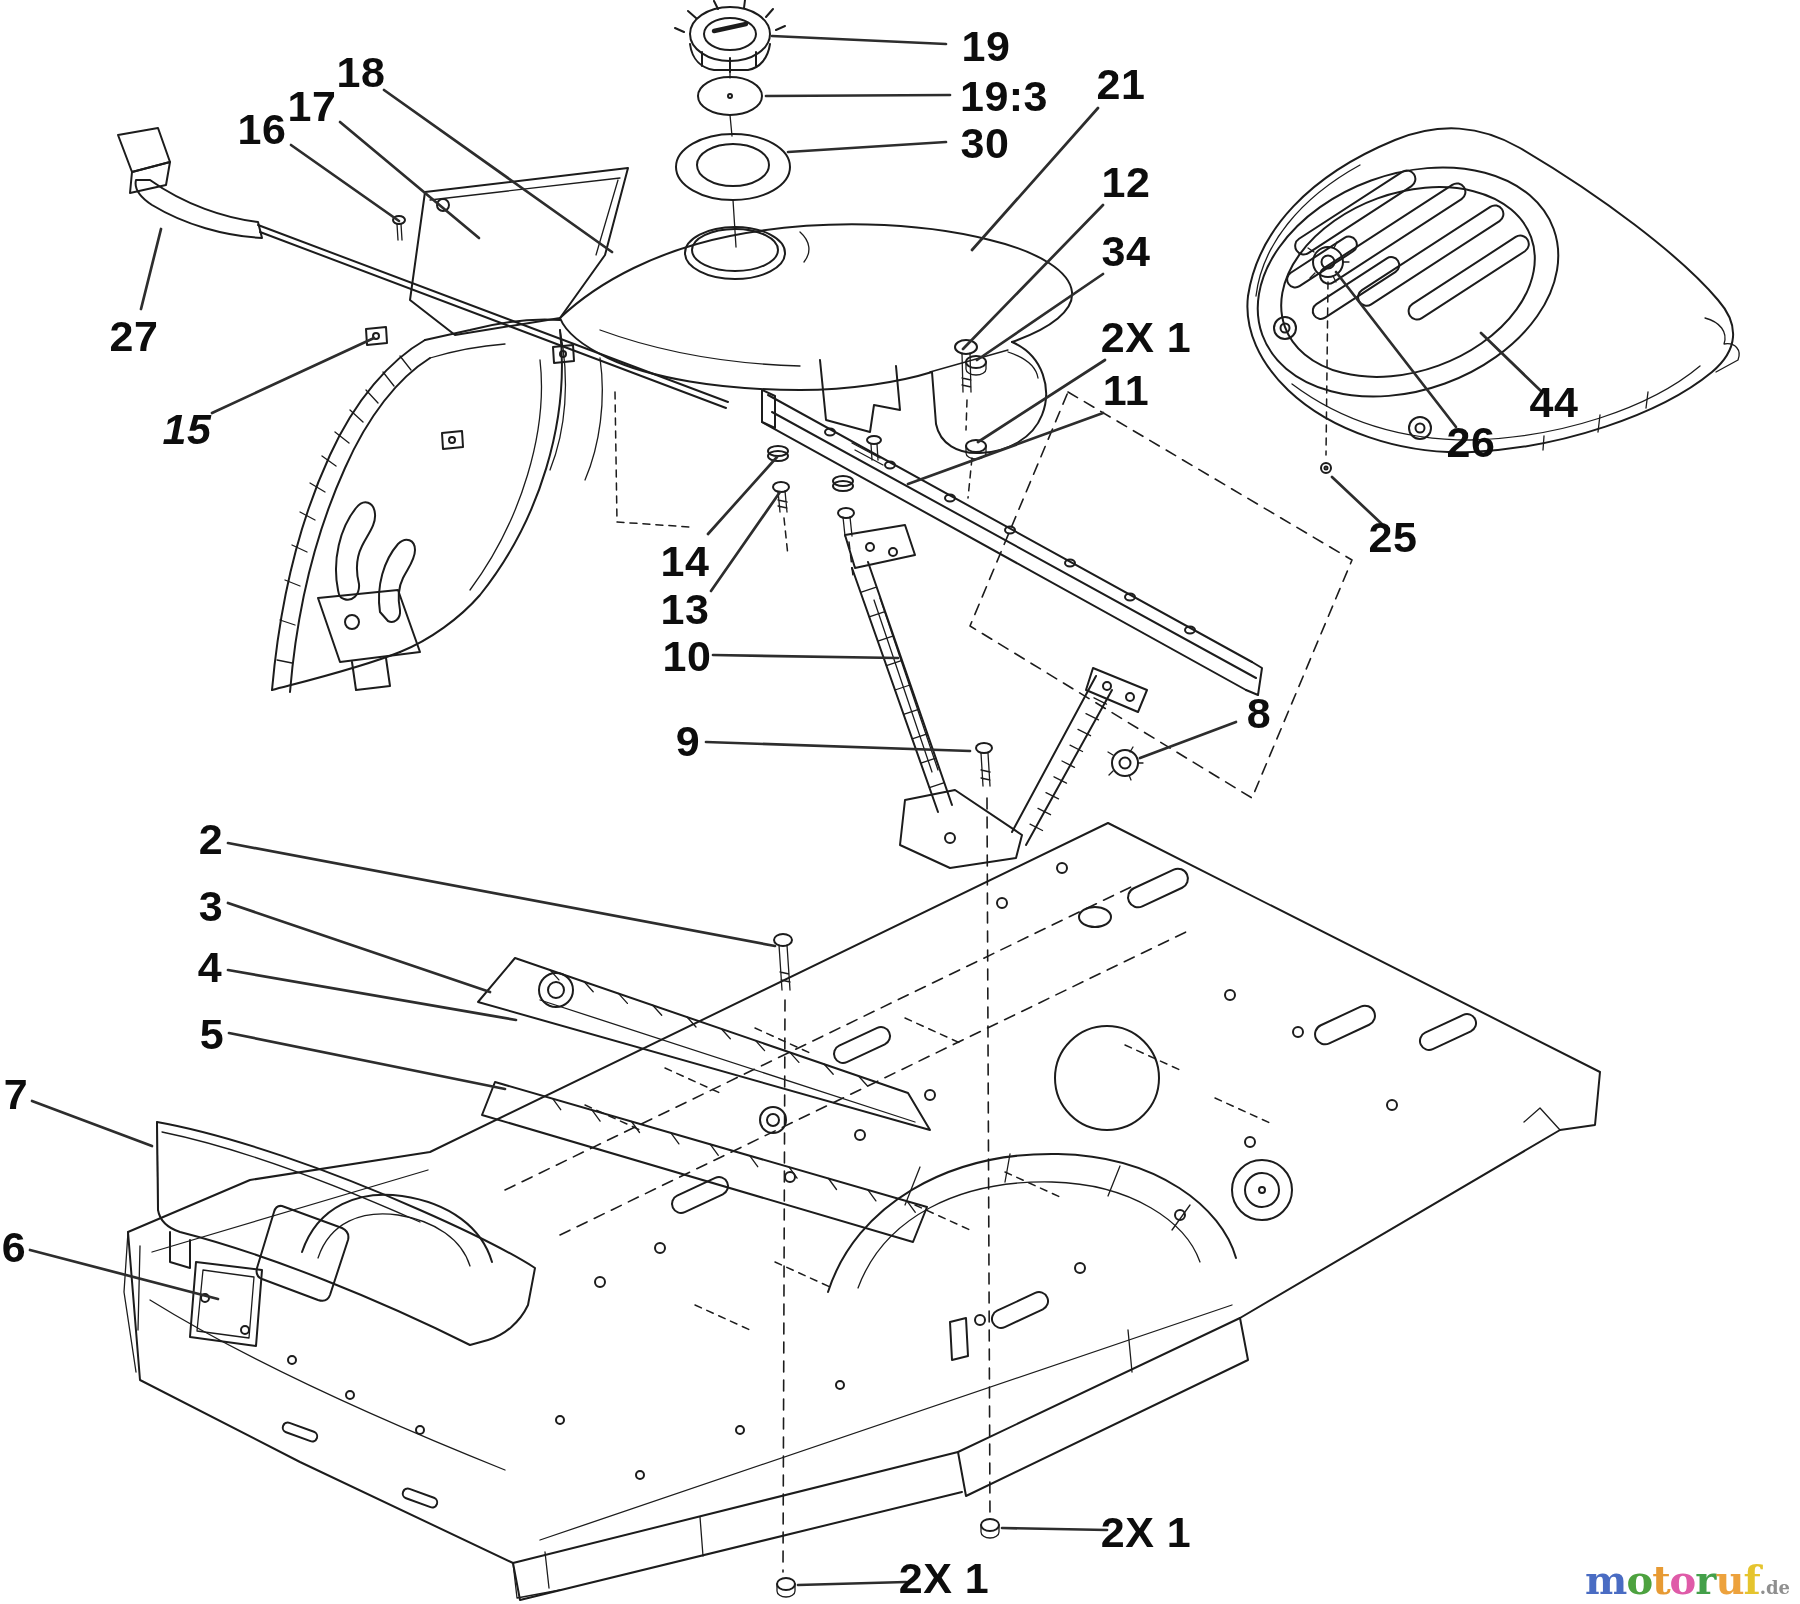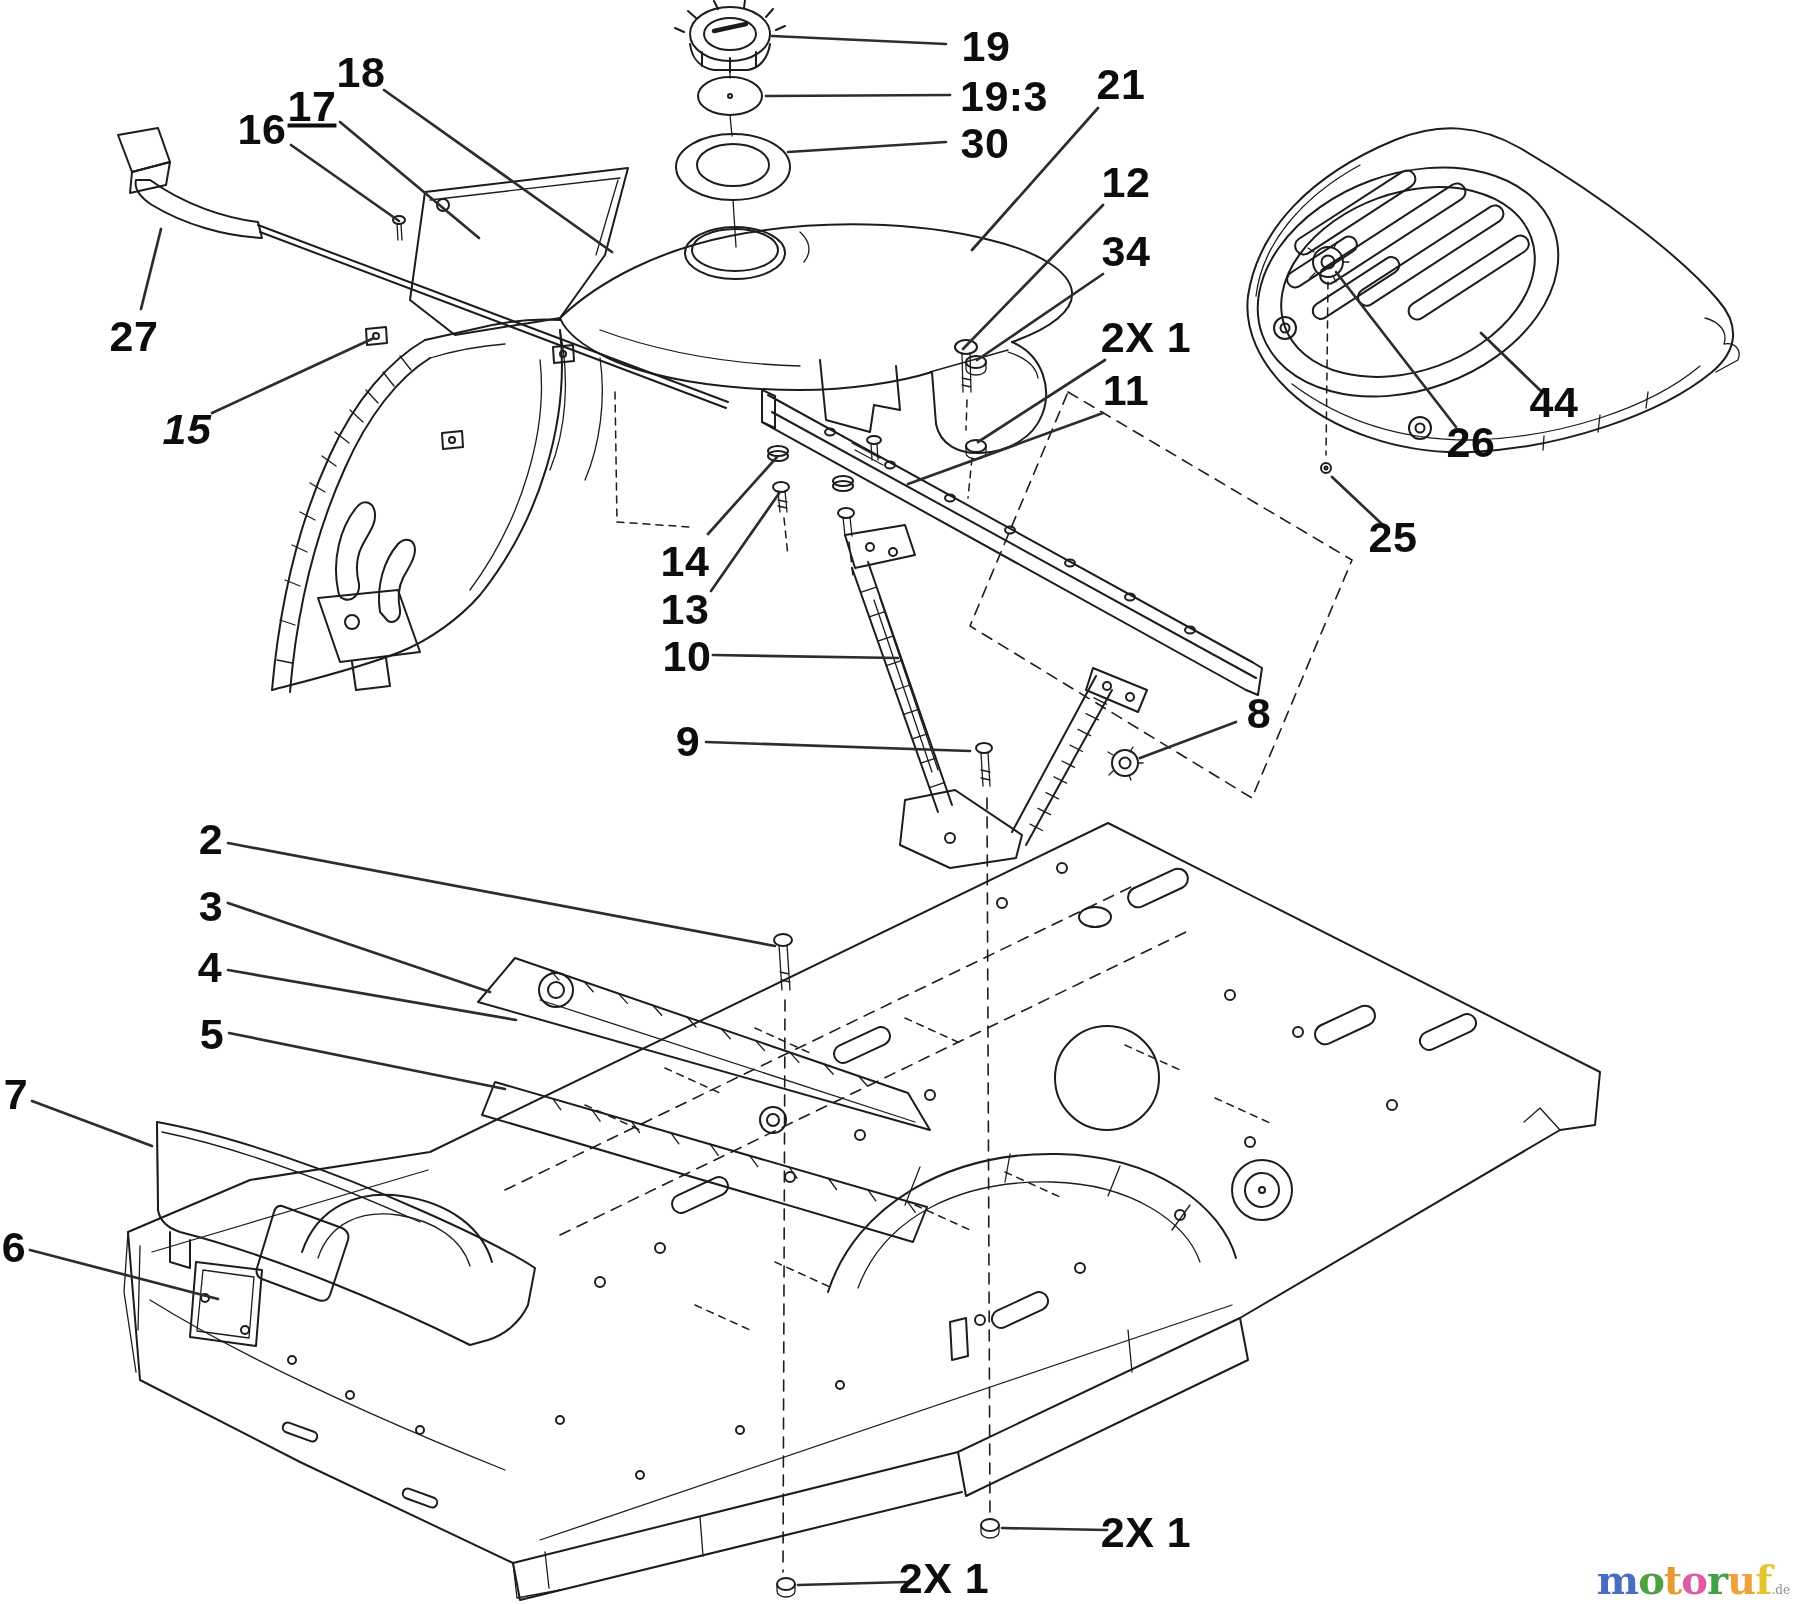--- a/index.html
+++ b/index.html
@@ -12,21 +12,21 @@
   #art .dsh{stroke-dasharray:11 8;stroke-width:1.6;}
   #art .dshs{stroke-dasharray:7 6;stroke-width:1.5;}
   #art .hv{stroke-width:4.5;}
   #art .leader{stroke:#2d2d2d;stroke-width:2.7;}
   .callout{position:absolute;transform:translate(-50%,-50%);
            font:600 43px "Liberation Sans",sans-serif;color:#0d0d0d;
            white-space:nowrap;letter-spacing:.5px;user-select:none;}
   #watermark{position:absolute;right:10px;bottom:4px;
              font-family:"DejaVu Serif",serif;font-weight:bold;font-size:40px;
              letter-spacing:-1px;line-height:1;}
-  #watermark .tld{font-size:12px;font-weight:normal;letter-spacing:0;text-align:right;}
+  #watermark .tld{font-size:18px;font-weight:bold;letter-spacing:0;text-align:right;}
 </style>
 </head>
 <body>
 
 <div id="stage">
 <svg id="art" width="1800" height="1604" viewBox="0 0 1800 1604">
 
   <g>
     <ellipse cx="730" cy="34" rx="40" ry="27"></ellipse>
     <ellipse cx="730" cy="34" rx="26" ry="16"></ellipse>
@@ -393,21 +393,21 @@
 <div id="callout-layer">
       <div class="callout" style="left: 986px; top: 46px;">19</div>
       <div class="callout" style="left: 1004px; top: 96px;">19:3</div>
       <div class="callout" style="left: 985px; top: 143px;">30</div>
       <div class="callout" style="left: 1121px; top: 84px;">21</div>
       <div class="callout" style="left: 1126px; top: 182px;">12</div>
       <div class="callout" style="left: 1126px; top: 251px;">34</div>
       <div class="callout" style="left: 1146px; top: 337px;">2X 1</div>
       <div class="callout" style="left: 1126px; top: 390px;">11</div>
       <div class="callout" style="left: 361px; top: 72px; text-align: right;">18</div>
-      <div class="callout" style="left: 312px; top: 106px; text-decoration: underline;">17</div>
+      <div class="callout" style="left: 312px; top: 106px;">17</div>
       <div class="callout" style="left: 262px; top: 129px;">16</div>
       <div class="callout" style="left: 134px; top: 336px;">27</div>
       <div class="callout" style="left: 187px; top: 429px; font-style: italic;">15</div>
       <div class="callout" style="left: 685px; top: 561px;">14</div>
       <div class="callout" style="left: 685px; top: 609px;">13</div>
       <div class="callout" style="left: 687px; top: 656px;">10</div>
       <div class="callout" style="left: 688px; top: 741px;">9</div>
       <div class="callout" style="left: 1259px; top: 713px;">8</div>
       <div class="callout" style="left: 211px; top: 839px;">2</div>
       <div class="callout" style="left: 211px; top: 906px;">3</div>

